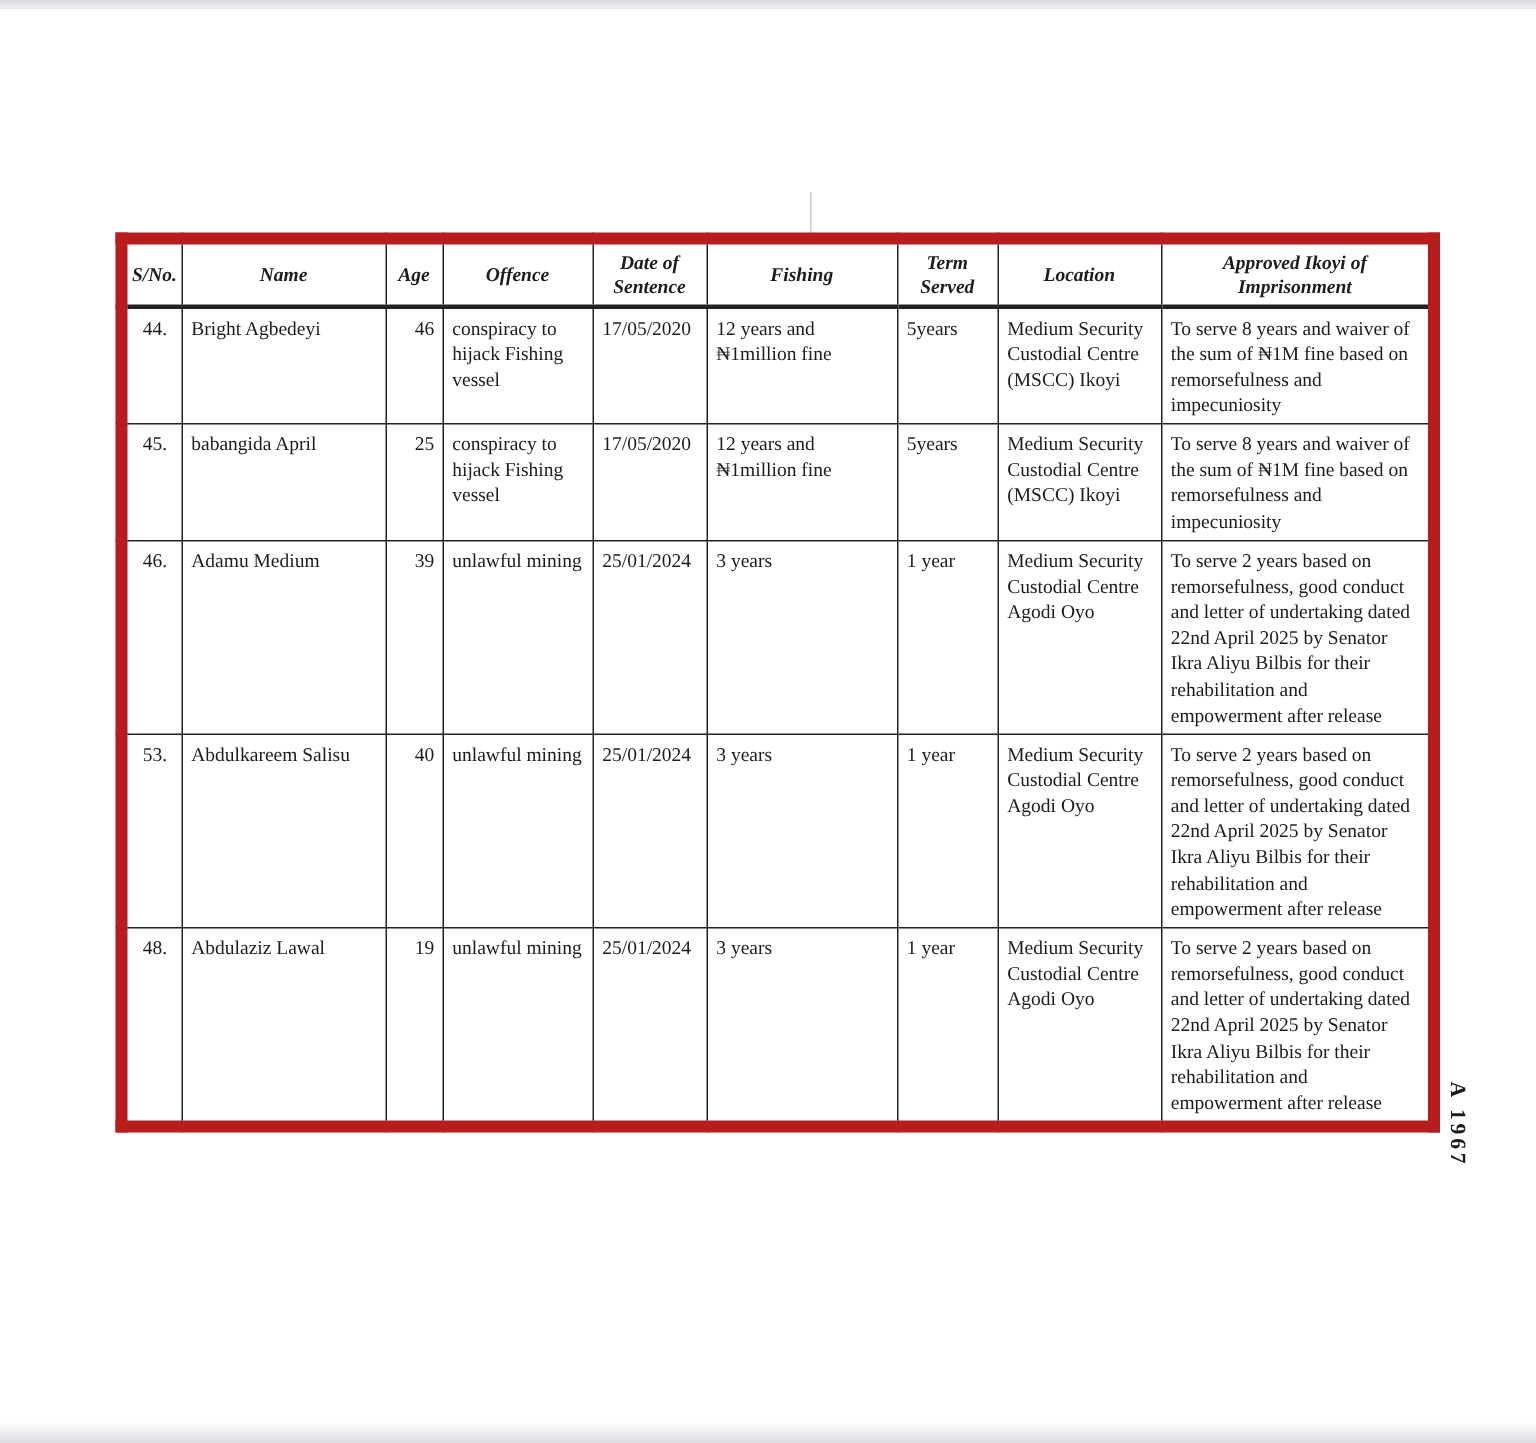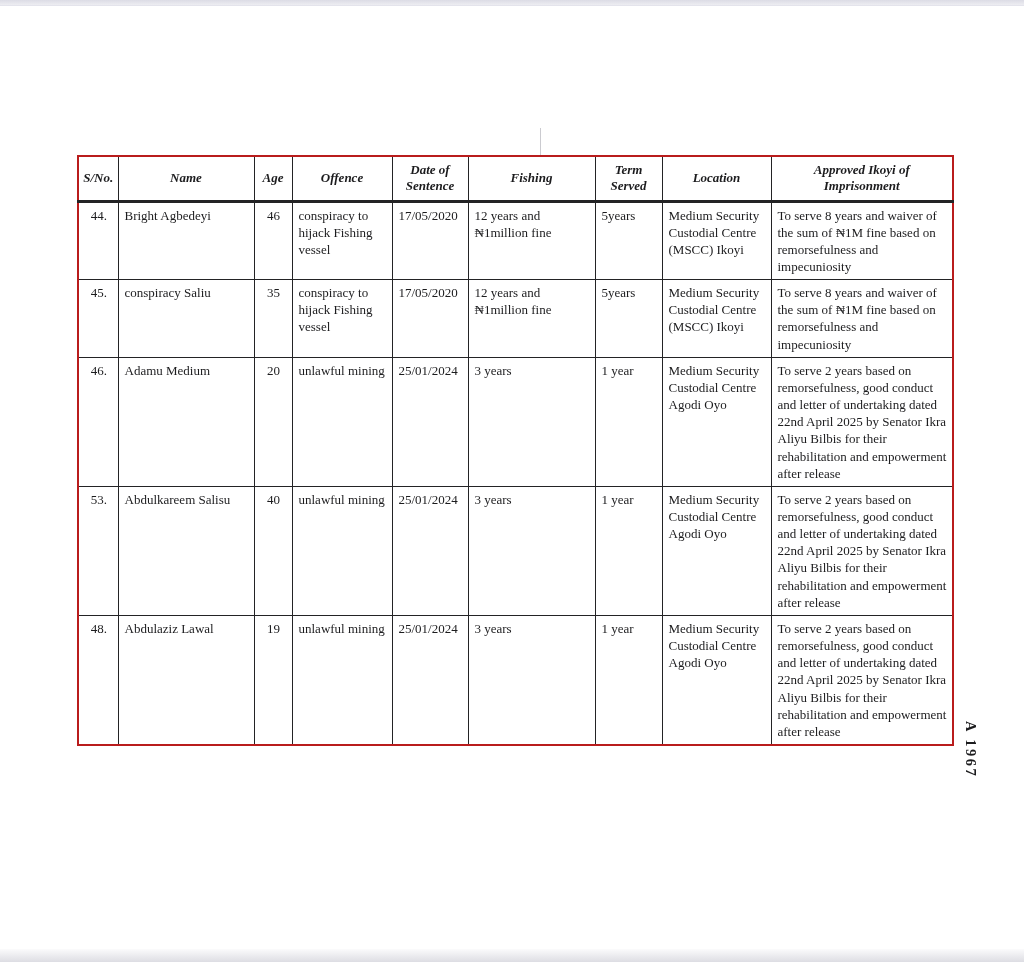--- a/index.html
+++ b/index.html
@@ -31,39 +31,39 @@
     table-layout: fixed;
     border-collapse: collapse;
     width: 875px;
     background: #ffffff;
   }
   table.doc-table th, table.doc-table td {
     border: 1.5px solid #232325;
     vertical-align: top;
     overflow: hidden;
   }
-  table.doc-table { border: 2px solid #b91c1c; }
+  table.doc-table { border: 8px solid #b91c1c; }
   table.doc-table thead th {
     font-weight: bold;
     font-style: italic;
     font-size: 13px;
     text-align: center;
     vertical-align: middle;
     padding: 2px 3px;
     line-height: 1.25;
     height: 45px;
     border-bottom: 3px solid #232325;
   }
   table.doc-table td {
     font-size: 13px;
     line-height: 1.32;
     padding: 4px 5px 4px 6px;
   }
   td.c-sno  { text-align: center; padding-top: 5px; }
-  td.c-age  { text-align: center; padding-top: 5px; }
+  td.c-age  { text-align: right; padding-top: 5px; }
   tr.row-h74  { height: 74px; }
   tr.row-h124 { height: 124px; }
   tr.row-h125 { height: 125px; }
   .side-label {
     position: absolute;
     left: 962px; top: 721px;
     writing-mode: vertical-rl;
     font-weight: bold;
     font-size: 14.5px;
     letter-spacing: 2.5px;
@@ -110,33 +110,33 @@
         <td class="c-age">46</td>
         <td>conspiracy to hijack Fishing vessel</td>
         <td>17/05/2020</td>
         <td>12 years and ₦1million fine</td>
         <td>5years</td>
         <td>Medium Security Custodial Centre (MSCC) Ikoyi</td>
         <td>To serve 8 years and waiver of the sum of ₦1M fine based on remorsefulness and impecuniosity</td>
       </tr>
       <tr class="row-h74">
         <td class="c-sno">45.</td>
-        <td>conspiracy Saliu</td>
-        <td class="c-age">35</td>
+        <td>babangida April</td>
+        <td class="c-age">25</td>
         <td>conspiracy to hijack Fishing vessel</td>
         <td>17/05/2020</td>
         <td>12 years and ₦1million fine</td>
         <td>5years</td>
         <td>Medium Security Custodial Centre (MSCC) Ikoyi</td>
         <td>To serve 8 years and waiver of the sum of ₦1M fine based on remorsefulness and impecuniosity</td>
       </tr>
       <tr class="row-h124">
         <td class="c-sno">46.</td>
         <td>Adamu Medium</td>
-        <td class="c-age">20</td>
+        <td class="c-age">39</td>
         <td>unlawful mining</td>
         <td>25/01/2024</td>
         <td>3 years</td>
         <td>1 year</td>
         <td>Medium Security Custodial Centre Agodi Oyo</td>
         <td>To serve 2 years based on remorsefulness, good conduct and letter of undertaking dated 22nd April 2025 by Senator Ikra Aliyu Bilbis for their rehabilitation and empowerment after release</td>
       </tr>
       <tr class="row-h124">
         <td class="c-sno">53.</td>
         <td>Abdulkareem Salisu</td>

